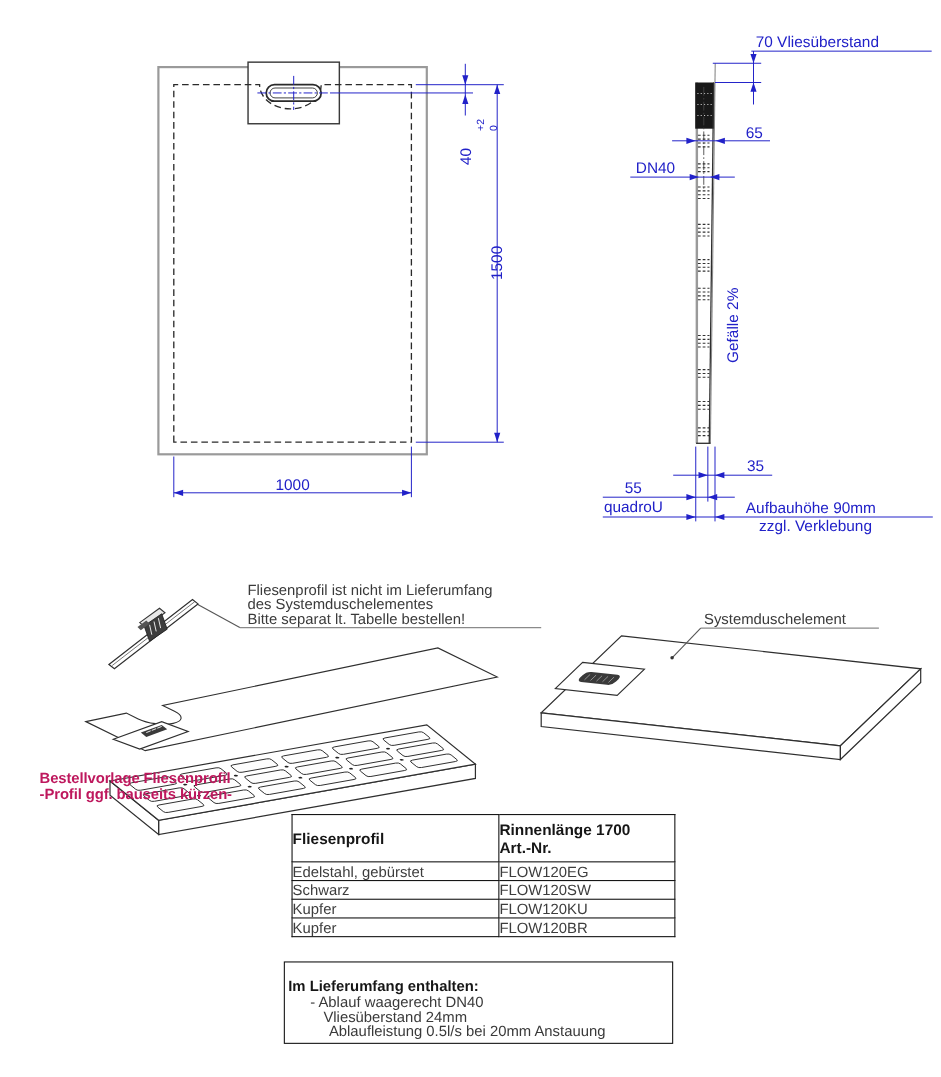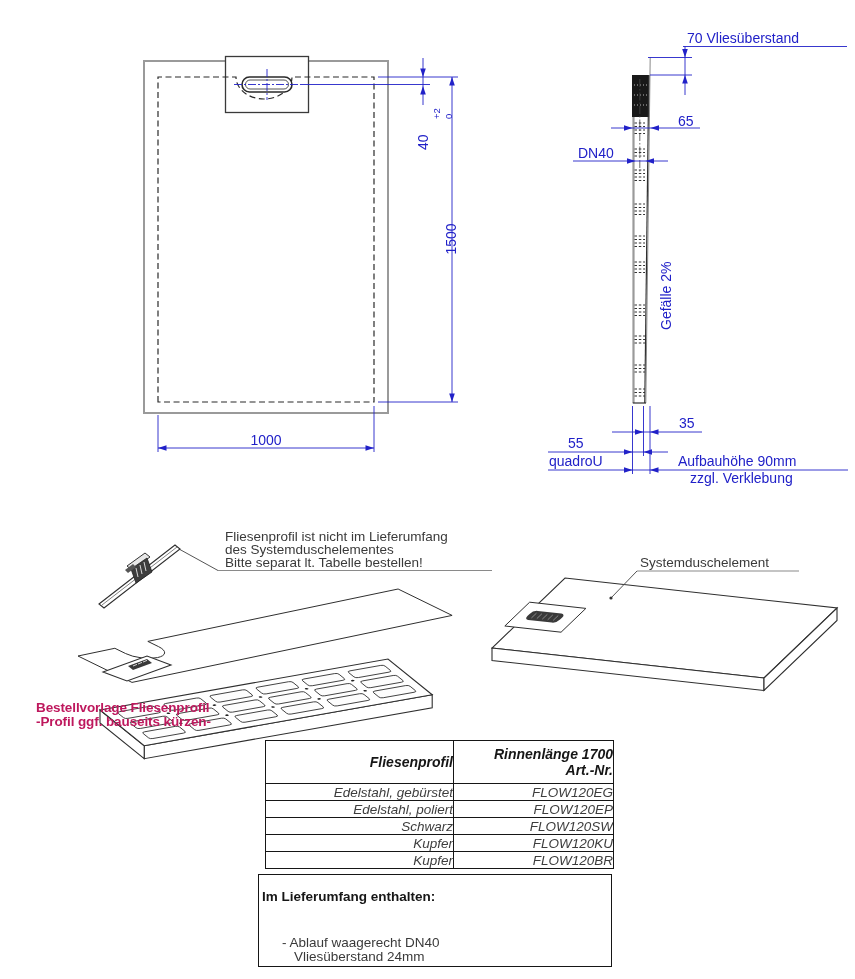--- a/index.html
+++ b/index.html
@@ -13,29 +13,29 @@
   .dimtxt-sm{fill:#2121c8;font-family:"Liberation Sans",sans-serif;font-size:9.5px;}
   .notetxt{fill:#3a3a3a;font-family:"Liberation Sans",sans-serif;font-size:13.5px;}
   .dimline{stroke:#2121c8;stroke-width:0.9;fill:none;}
   .arrow{fill:#2121c8;stroke:none;}
   .drawline{stroke:#2f2f2f;fill:none;}
   .iso{fill:#ffffff;stroke:#2f2f2f;stroke-width:1.1;}
   .order-heading{position:absolute;left:36px;top:701px;font-size:13.5px;font-weight:bold;
                  color:#be185d;line-height:13.5px;letter-spacing:-0.1px;}
   #profile-table{position:absolute;left:265px;top:740px;width:346px;border-collapse:collapse;
                  table-layout:fixed;}
-  #profile-table td,#profile-table th{border:1.5px solid #161616;text-align:right;padding:0;
-                 font-size:13.5px;color:#3d3d3d;height:16px;line-height:15px;overflow:hidden;white-space:nowrap;font-style:italic;}
+  #profile-table td,#profile-table th{border:1.5px solid #161616;text-align:left;padding:0;
+                 font-size:13.5px;color:#3d3d3d;height:16px;line-height:15px;overflow:hidden;white-space:nowrap;}
   #profile-table th{height:42px;font-size:14px;font-weight:bold;color:#161616;line-height:16px;}
   .col1{width:187px;}
   .col2{width:159px;}
   #included-box{position:absolute;left:258px;top:874px;width:346px;border:1.5px solid #161616;
                 padding:15px 3px 3px 3px;font-size:13.5px;color:#3a3a3a;line-height:13.8px;}
   .box-title{font-weight:bold;color:#161616;}
-  .ind-a{padding-left:20px;margin-top:32px;}
+  .ind-a{padding-left:20px;}
   .ind-b{padding-left:32px;}
   .ind-c{padding-left:37px;}
 </style>
 </head>
 <body>
 
 <div id="sheet">
 
   <svg id="plan-svg" width="470" height="505" viewBox="0 0 470 505">
     <defs>
@@ -232,37 +232,34 @@
       <th class="col2">
         <div>Rinnenlänge 1700</div>
         <div>Art.-Nr.</div>
       </th>
     </tr>
     <tr>
       <td>Edelstahl, gebürstet</td>
       <td>FLOW120EG</td>
     </tr>
     <tr>
-      <td>Edelstahl, poliert</td>
-      <td>FLOW120EP</td>
-    </tr>
-    <tr>
       <td>Schwarz</td>
       <td>FLOW120SW</td>
     </tr>
     <tr>
       <td>Kupfer</td>
       <td>FLOW120KU</td>
     </tr>
     <tr>
       <td>Kupfer</td>
       <td>FLOW120BR</td>
     </tr>
   </tbody>
     </table>
 
   <div id="included-box">
     <div class="box-title">Im Lieferumfang enthalten:</div>
     <div class="ind-a">- Ablauf waagerecht DN40</div>
     <div class="ind-b">Vliesüberstand 24mm</div>
+    <div class="ind-c">Ablaufleistung 0.5l/s bei 20mm Anstauung</div>
   </div>
 
 </div>
 
 </body></html>

